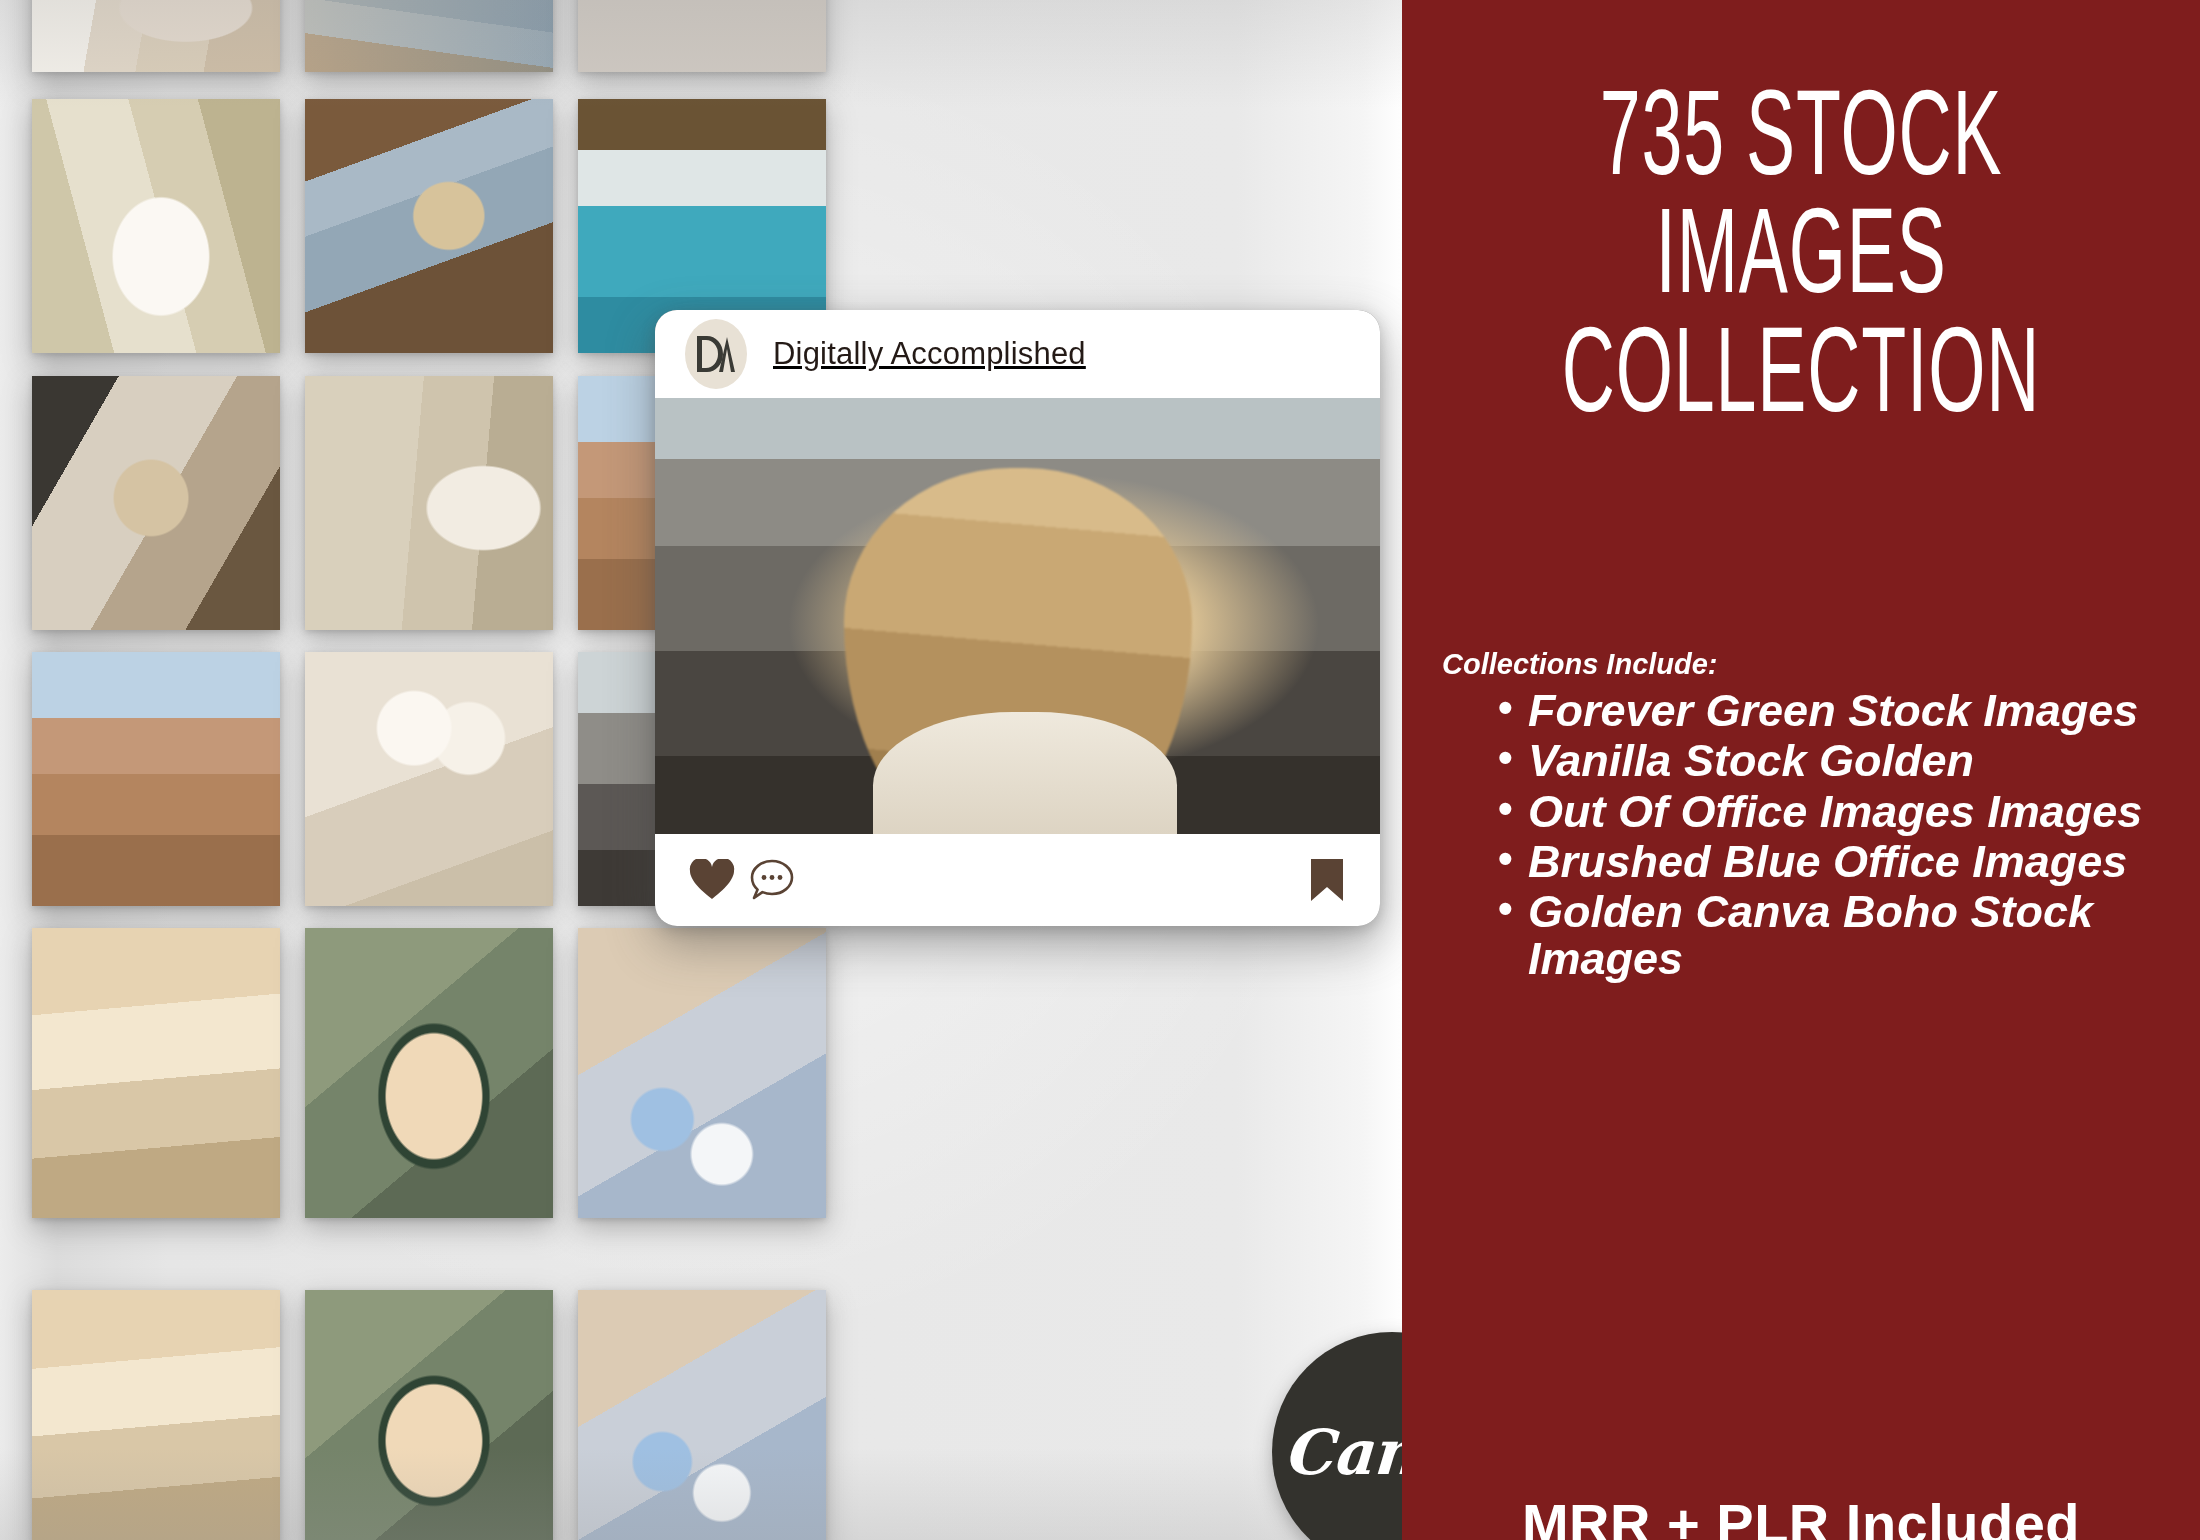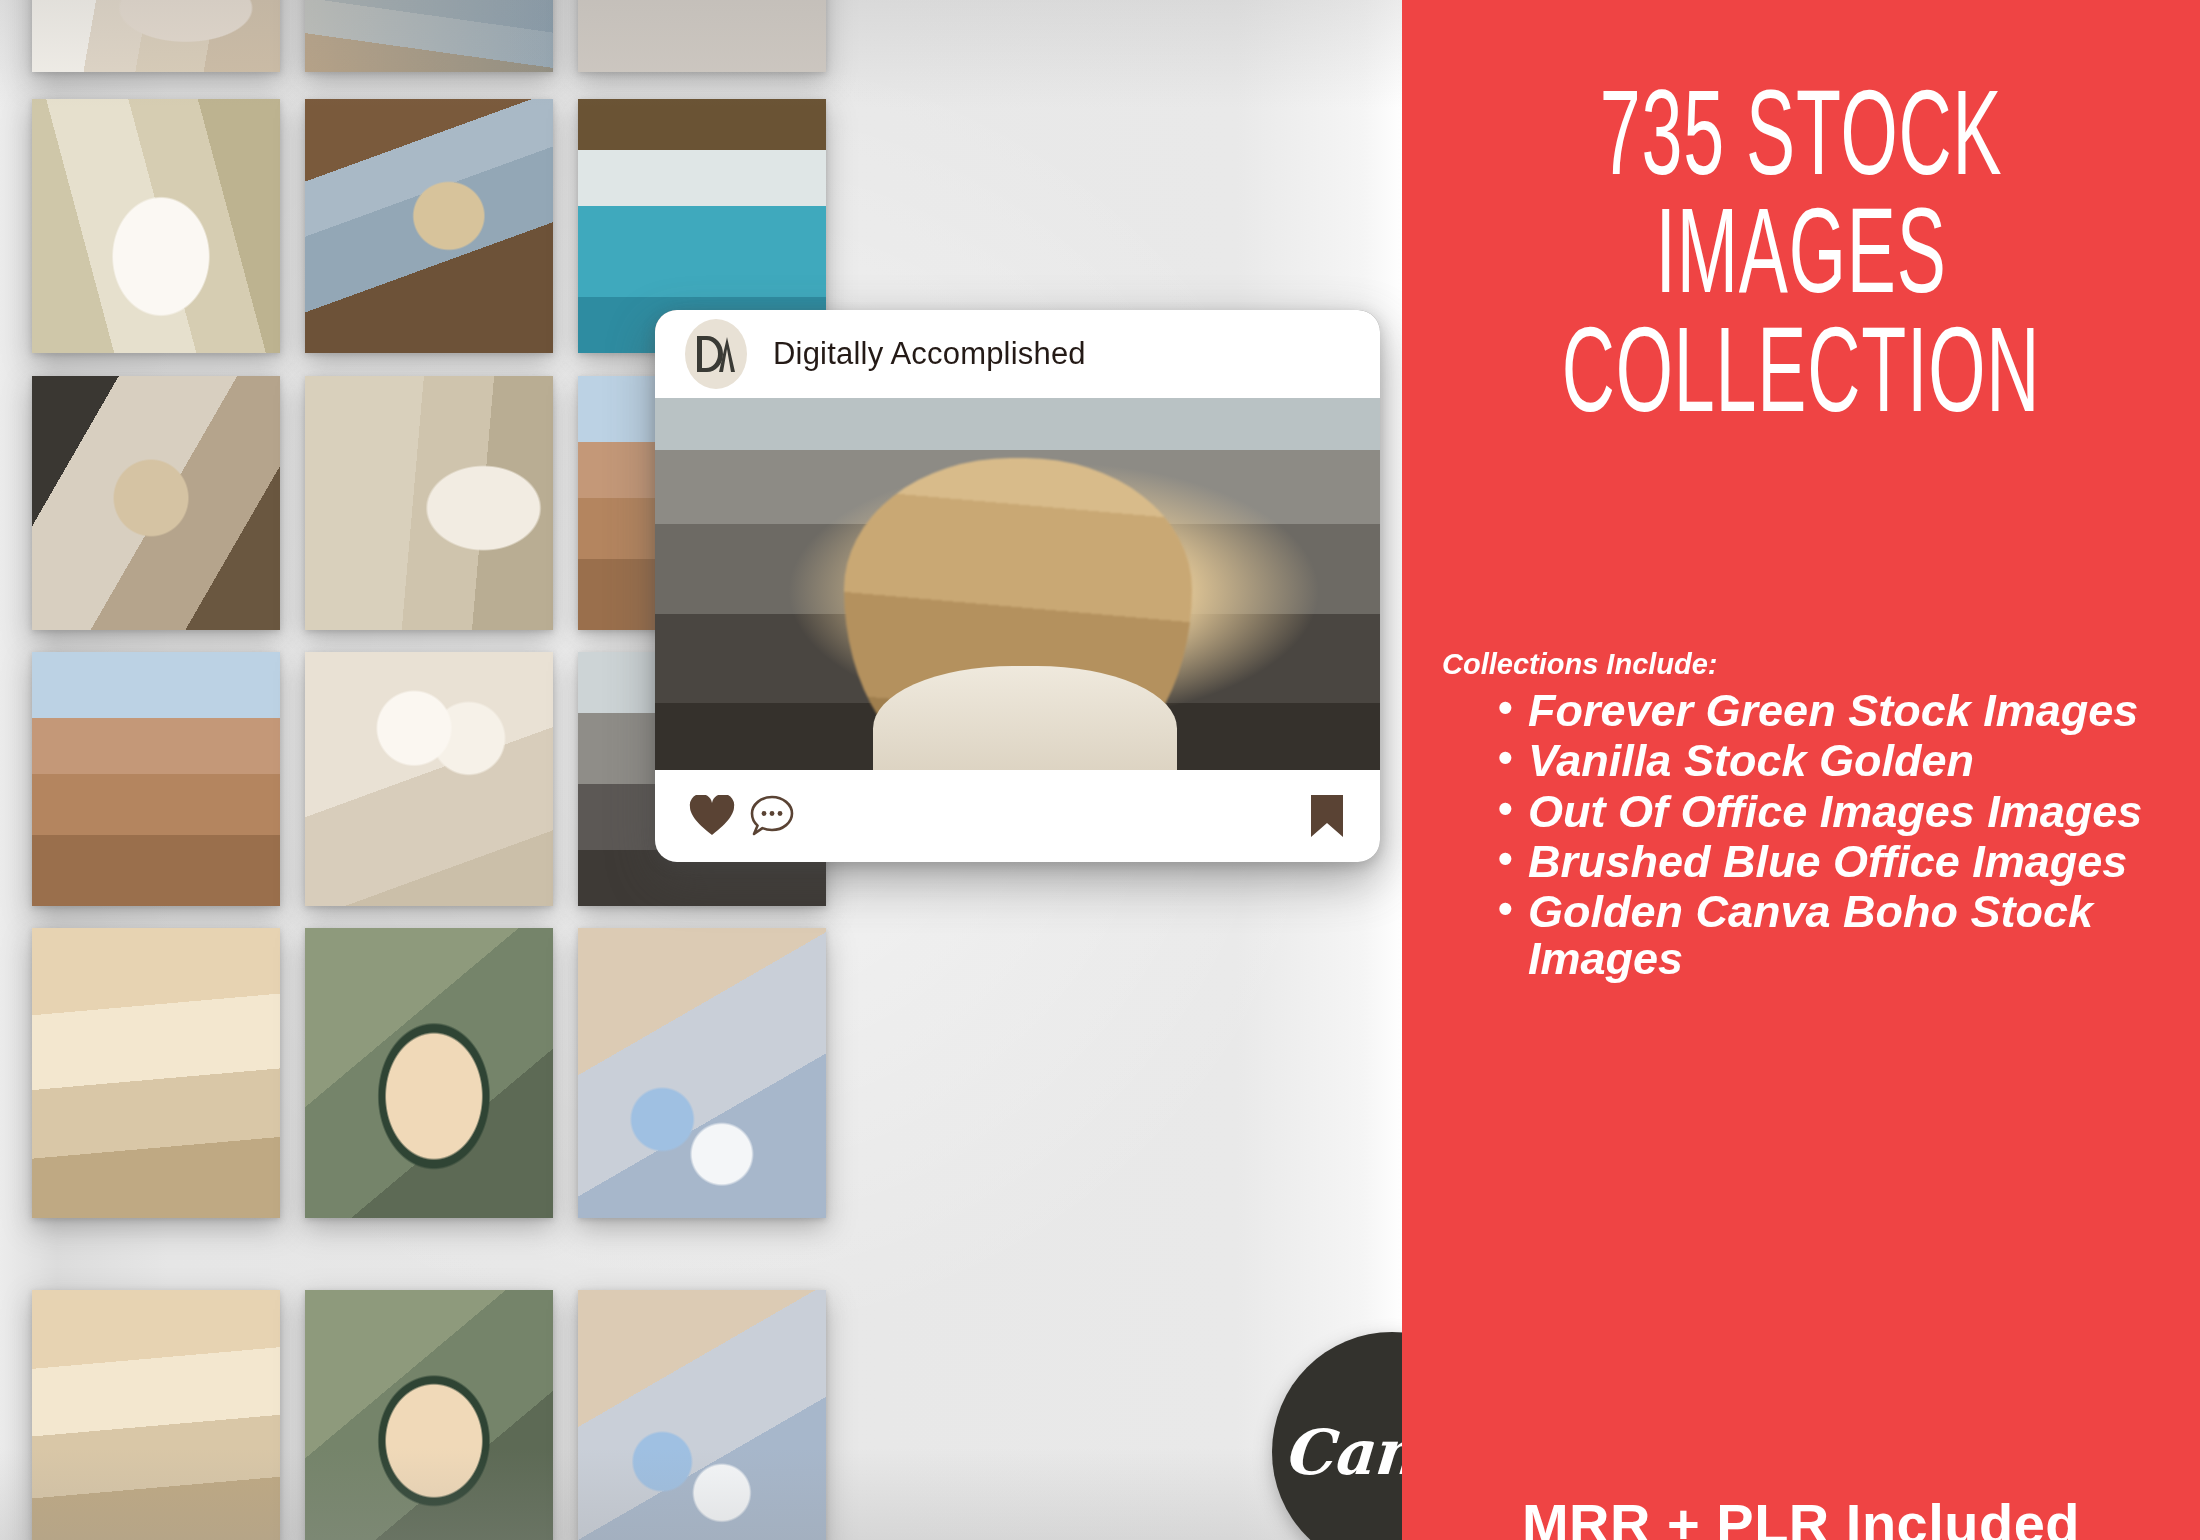--- a/index.html
+++ b/index.html
@@ -72,24 +72,24 @@
   .ph-arch     { background:
       radial-gradient(ellipse at 52% 58%, #f0d9b8 0 26%, #2f4434 27% 30%, transparent 31%),
       linear-gradient(140deg,#8e9a7c 0 36%,#75846a 36% 66%,#5d6a55 66% 100%); }
   .ph-flowers  { background:
       radial-gradient(circle at 34% 66%, #9fc0e2 0 12%, transparent 13%),
       radial-gradient(circle at 58% 78%, #f4f6f8 0 11%, transparent 12%),
       linear-gradient(150deg,#dccbb4 0 34%,#c9cfd8 34% 62%,#a7b7cb 62% 100%); }
 
   
   #igcard{
-    position:absolute; left:655px; top:310px; width:725px; height:552px;
+    position:absolute; left:655px; top:310px; width:725px; height:616px;
     border-radius:22px; background:#737373;
     box-shadow:0 18px 48px rgba(70,70,70,.45), 0 4px 14px rgba(70,70,70,.25);
-    overflow:hidden; display:flex; flex-direction:column;
+    overflow:hidden; display:flex; flex-direction:column;text-decoration:underline;
   }
   #ig-head{ height:88px; flex:0 0 88px; display:flex; align-items:center; gap:26px; padding:0 30px; background:#fff; }
   #ig-avatar{
     width:62px; height:70px; border-radius:50%; background:#e8e1d5;
     display:flex; align-items:center; justify-content:center; flex:0 0 62px;
   }
   #ig-avatar svg{ display:block; }
   #ig-user{ font-size:31px; color:#241a16; letter-spacing:.2px; font-weight:400; }
   #ig-photo{ flex:1 1 auto; position:relative; overflow:hidden; }
   #ig-photo .art{
@@ -113,21 +113,21 @@
     height:92px; flex:0 0 92px; display:flex; align-items:center;
     padding:0 34px; background:#fff;
   }
   #ig-actions .left{ display:flex; align-items:center; gap:14px; }
   #ig-actions .spacer{ flex:1 1 auto; }
   .icon-btn{ display:flex; align-items:center; justify-content:center; background:none; border:0; cursor:pointer; padding:0; }
 
   
   #panel{
     position:absolute; left:1402px; top:0; width:798px; height:1540px;
-    background:#ef4444; color:#ffffff; overflow:hidden;
+    background:#7f1d1d; color:#ffffff; overflow:hidden;
   }
   #headline{
     position:absolute; left:0; right:0; top:72px;
     text-align:center; padding:0 24px;
     font-family:"Liberation Sans", sans-serif;
     font-weight:400; font-size:92px; line-height:.98;
     letter-spacing:1px;
     transform:scaleX(.80) scaleY(1.32); transform-origin:top center;
   }
   #headline .ln{ display:block; white-space:nowrap; }

